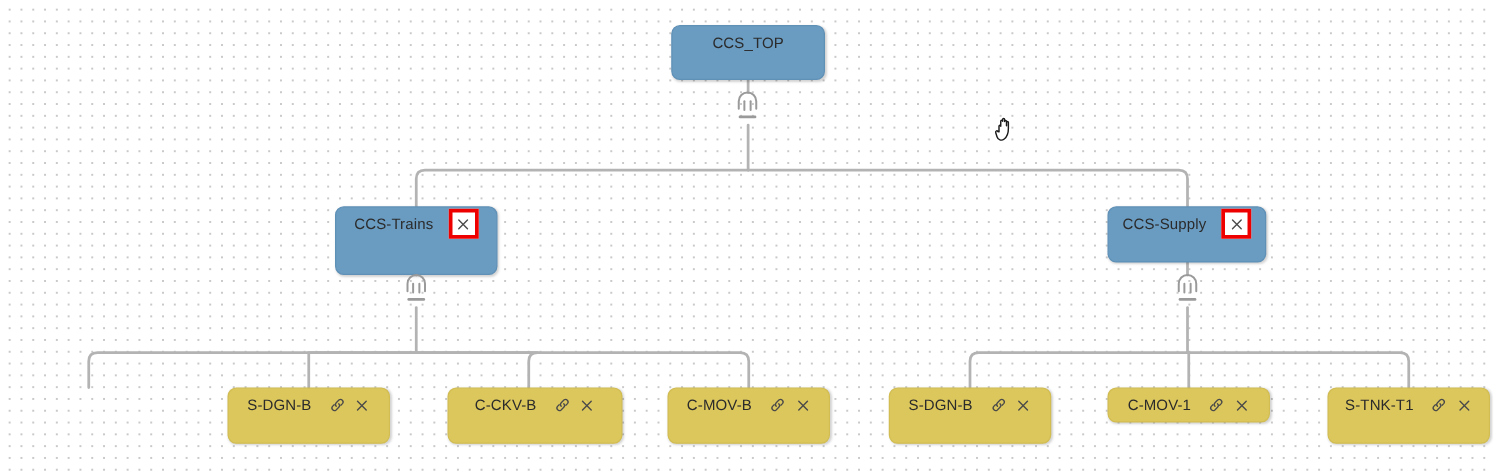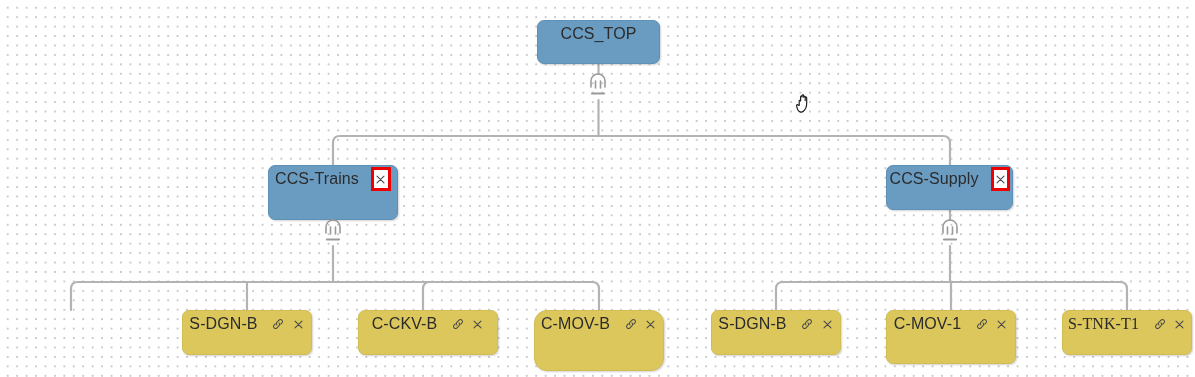--- a/index.html
+++ b/index.html
@@ -56,21 +56,21 @@
     right: 0;
     height: 26px;
     display: flex;
     align-items: center;
     justify-content: center;
     padding: 0 6px;
     box-sizing: border-box;
   }
 
   .node-label {
-    font-size: 16px;
+    font-size: 12px;
     color: #2b2b2b;
     letter-spacing: 0.1px;
     white-space: nowrap;
     line-height: 1;
   }
 
   .node-actions {
     display: flex;
     align-items: center;
     gap: 7px;
@@ -244,21 +244,21 @@
         </span>
         <span class="act">
           <svg viewBox="0 0 12 12" width="11" height="11" fill="none" stroke="currentColor" stroke-width="1.2" stroke-linecap="round">
             <path d="M2.2,2.2 L9.8,9.8 M9.8,2.2 L2.2,9.8"></path>
           </svg>
         </span>
       </span>
     </div>
   </div>
 
-  <div class="node node-yellow" style="left:534px; top:310px; width:130px; height:61px;border-radius:13px;">
+  <div class="node node-yellow" style="left:534px; top:310px; width:130px; height:45px;">
     <div class="node-bar">
       <span class="node-label">C-MOV-B</span>
       <span class="node-actions">
         <span class="act">
           <svg viewBox="0 0 13 13" width="12" height="12" fill="none" stroke="currentColor" stroke-width="1.15" stroke-linecap="round">
             <path d="M7.6,5.4 a2.2,2.2 0 0 1 0,3.1 L5.3,10.8 a2.2,2.2 0 0 1 -3.1,-3.1 L3.6,6.3"></path>
             <path d="M5.4,7.6 a2.2,2.2 0 0 1 0,-3.1 L7.7,2.2 a2.2,2.2 0 0 1 3.1,3.1 L9.4,6.7"></path>
           </svg>
         </span>
         <span class="act">
@@ -282,40 +282,40 @@
         </span>
         <span class="act">
           <svg viewBox="0 0 12 12" width="11" height="11" fill="none" stroke="currentColor" stroke-width="1.2" stroke-linecap="round">
             <path d="M2.2,2.2 L9.8,9.8 M9.8,2.2 L2.2,9.8"></path>
           </svg>
         </span>
       </span>
     </div>
   </div>
 
-  <div class="node node-yellow" style="left:886px; top:310px; width:130px; height:54px;">
+  <div class="node node-yellow" style="left:886px; top:310px; width:130px; height:28px;">
     <div class="node-bar">
       <span class="node-label">C-MOV-1</span>
       <span class="node-actions">
         <span class="act">
           <svg viewBox="0 0 13 13" width="12" height="12" fill="none" stroke="currentColor" stroke-width="1.15" stroke-linecap="round">
             <path d="M7.6,5.4 a2.2,2.2 0 0 1 0,3.1 L5.3,10.8 a2.2,2.2 0 0 1 -3.1,-3.1 L3.6,6.3"></path>
             <path d="M5.4,7.6 a2.2,2.2 0 0 1 0,-3.1 L7.7,2.2 a2.2,2.2 0 0 1 3.1,3.1 L9.4,6.7"></path>
           </svg>
         </span>
         <span class="act">
           <svg viewBox="0 0 12 12" width="11" height="11" fill="none" stroke="currentColor" stroke-width="1.2" stroke-linecap="round">
             <path d="M2.2,2.2 L9.8,9.8 M9.8,2.2 L2.2,9.8"></path>
           </svg>
         </span>
       </span>
     </div>
   </div>
 
-  <div class="node node-yellow" style="left:1062px; top:310px; width:130px; height:45px;font-family:Liberation Serif, serif;">
+  <div class="node node-yellow" style="left:1062px; top:310px; width:130px; height:45px;">
     <div class="node-bar">
       <span class="node-label">S-TNK-T1</span>
       <span class="node-actions">
         <span class="act">
           <svg viewBox="0 0 13 13" width="12" height="12" fill="none" stroke="currentColor" stroke-width="1.15" stroke-linecap="round">
             <path d="M7.6,5.4 a2.2,2.2 0 0 1 0,3.1 L5.3,10.8 a2.2,2.2 0 0 1 -3.1,-3.1 L3.6,6.3"></path>
             <path d="M5.4,7.6 a2.2,2.2 0 0 1 0,-3.1 L7.7,2.2 a2.2,2.2 0 0 1 3.1,3.1 L9.4,6.7"></path>
           </svg>
         </span>
         <span class="act">

